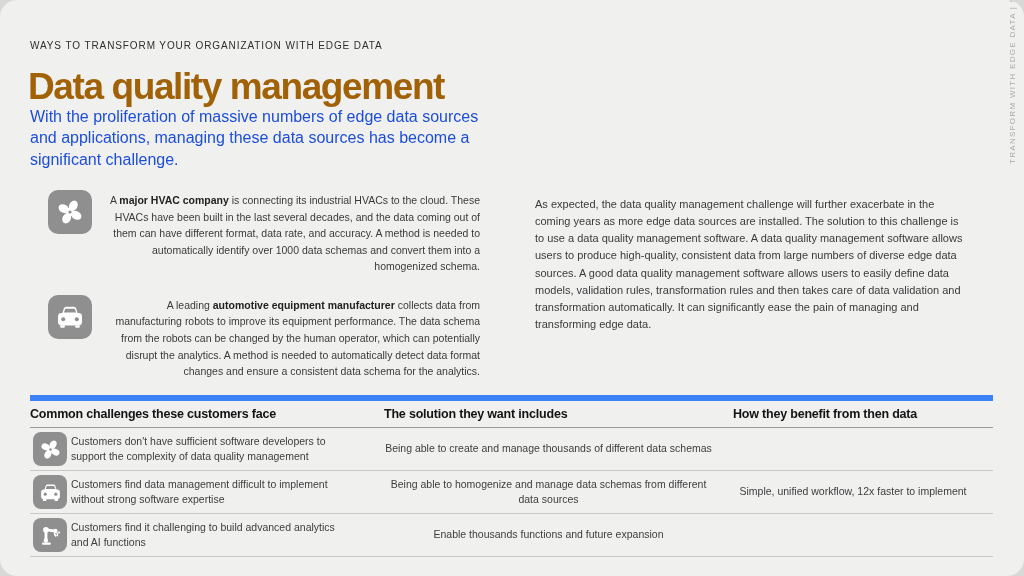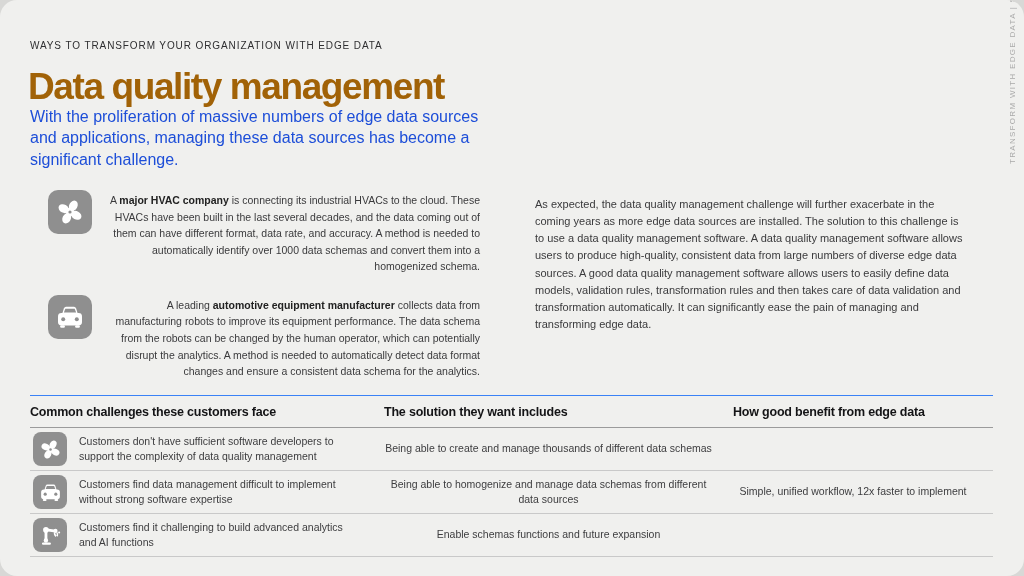--- a/index.html
+++ b/index.html
@@ -42,31 +42,31 @@
   }
   .case-text b { color:#222; }
   .solution-para {
     position:absolute; left:535px; top:196px; width:434px;
     font-size:11px; line-height:1.56; color:#3a3a3c;
   }
   .ctable { position:absolute; left:30px; top:395px; width:963px; }
   .t-head {
     display:grid; grid-template-columns:354px 349px 1fr;
     align-items:center; height:33px;
-    border-top:1px solid #3b82f6; border-bottom:1px solid #9b9b9b;
+    border-top:6px solid #3b82f6; border-bottom:1px solid #9b9b9b;
     font-size:12.5px; font-weight:bold; color:#141416; letter-spacing:-0.2px;
   }
   .t-row {
     display:grid; grid-template-columns:354px 349px 1fr;
     align-items:center; min-height:41px;
     border-bottom:1px solid #c9c9c9;
     font-size:10.5px; line-height:1.45; color:#3d3d3f;
     padding:4px 0;
   }
-  .t-row .cell-challenge { display:flex; align-items:center; gap:12px; padding-left:3px; }
+  .t-row .cell-challenge { display:flex; align-items:center; gap:4px; padding-left:3px; }
   .t-row .cell-challenge .txt { width:280px; }
   .cell-solution, .cell-benefit { padding-right:20px;text-align:center; }
   .side-tag {
     position:absolute; right:7px; top:24px; height:140px;
     writing-mode:vertical-rl; transform:rotate(180deg);
     font-size:8px; letter-spacing:1.3px; color:#a9a9a9;
     white-space:nowrap;
   }
 </style>
 </head>
@@ -112,21 +112,21 @@
     </div>
 
   </div>
 
   <p class="solution-para">As expected, the data quality management challenge will further exacerbate in the coming years as more edge data sources are installed. The solution to this challenge is to use a data quality management software. A data quality management software allows users to produce high-quality, consistent data from large numbers of diverse edge data sources. A good data quality management software allows users to easily define data models, validation rules, transformation rules and then takes care of data validation and transformation automatically. It can significantly ease the pain of managing and transforming edge data.</p>
 
   <div class="ctable">
     <div class="t-head">
       <div>Common challenges these customers face</div>
       <div>The solution they want includes</div>
-      <div>How good benefit from edge data</div>
+      <div>How they benefit from then data</div>
     </div>
 
     <div class="t-row">
       <div class="cell-challenge">
         <div class="icon-box small">
           <svg viewBox="0 0 24 24" aria-hidden="true">
             <circle cx="12" cy="12" r="3.1" fill="#ffffff"></circle>
             <g fill="#ffffff">
               <ellipse cx="12" cy="6.7" rx="3.1" ry="4.1" transform="rotate(28 12 12)"></ellipse>
               <ellipse cx="12" cy="6.7" rx="3.1" ry="4.1" transform="rotate(118 12 12)"></ellipse>
@@ -172,19 +172,19 @@
               <rect x="7.2" y="5" width="9.6" height="2.8" rx="1.4" transform="rotate(8 7.2 5)"></rect>
               <circle cx="16.8" cy="7.6" r="2"></circle>
               <path d="M15.2 8.9 C14.9 11.2 15.8 12.9 17.2 13.4 L17.8 11.8 C16.9 11.4 16.5 10.2 16.8 9.2 Z"></path>
               <path d="M18.4 8.7 C19.6 10.2 19.6 12 18.9 13.2 L17.6 12.1 C18.1 11.3 18.1 10.1 17.5 9.3 Z"></path>
               <circle cx="20.3" cy="9.1" r="1"></circle>
             </g>
           </svg>
         </div>
         <div class="txt">Customers find it challenging to build advanced analytics and AI functions</div>
       </div>
-      <div class="cell-benefit">Enable schemas functions and future expansion</div>
+      <div class="cell-benefit">Enable thousands functions and future expansion</div>
     </div>
   </div>
 
   <div class="side-tag">TRANSFORM WITH EDGE DATA | 5</div>
 
 </div>
 
 </body></html>

